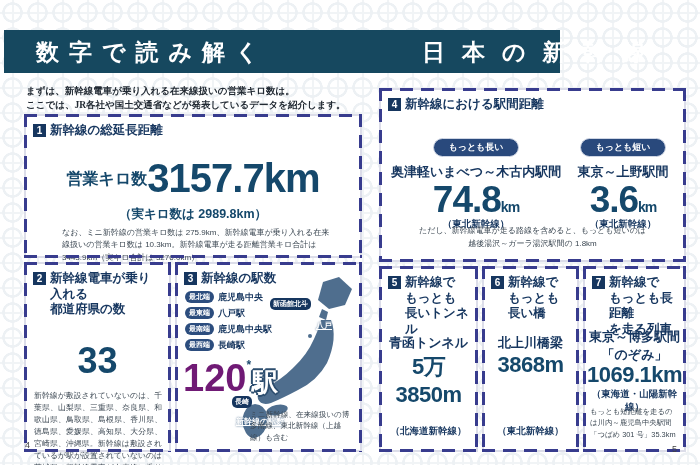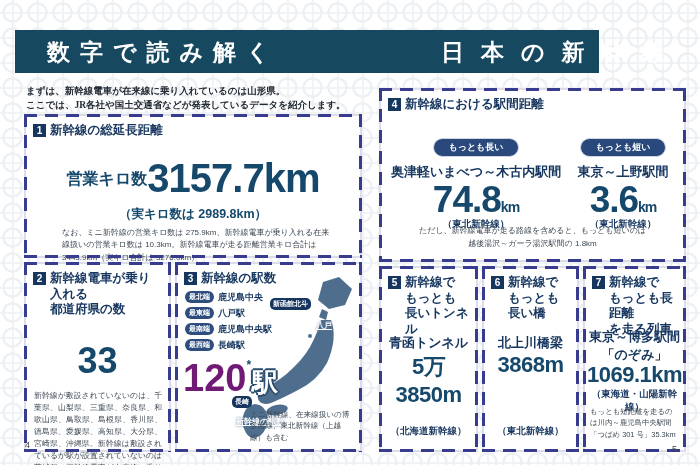--- a/index.html
+++ b/index.html
@@ -5,24 +5,24 @@
   html,body{margin:0;padding:0;}
   body{font-family:"Liberation Sans","DejaVu Sans",sans-serif;}
   #page{position:relative;width:700px;height:465px;overflow:hidden;
     background-color:#ffffff;
     background-image:
       radial-gradient(circle at 12.5px 12.5px, transparent 7.5px, #edf1f4 8px, #edf1f4 10px, transparent 10.5px),
       linear-gradient(90deg, transparent 11.5px, #f1f4f6 11.5px, #f1f4f6 13.5px, transparent 13.5px),
       linear-gradient(0deg, transparent 11.5px, #f1f4f6 11.5px, #f1f4f6 13.5px, transparent 13.5px);
     background-size:25px 25px;}
   
-  .band{position:absolute;left:15px;top:30px;width:556px;height:43px;background:#16485f;padding-left:28px;}
+  .band{position:absolute;left:4px;top:30px;width:556px;height:43px;background:#16485f;}
   .band .t{position:absolute;top:7px;color:#ffffff;font-weight:bold;font-size:23px;white-space:nowrap;}
   .t-left{left:32px;letter-spacing:10px;}
-  .t-right{left:418px;letter-spacing:17px;margin-left:8px;}
+  .t-right{left:418px;letter-spacing:17px;}
   
   .intro{position:absolute;left:26px;top:84px;width:345px;font-family:"Liberation Serif","DejaVu Serif",serif;
     font-weight:bold;font-size:9.5px;line-height:1.5;color:#222a33;}
   
   .box{position:absolute;background:#ffffff;}
   .box::before{content:"";position:absolute;inset:0;border:2px solid #dcdde9;pointer-events:none;}
   .box::after{content:"";position:absolute;inset:0;pointer-events:none;background:
     repeating-linear-gradient(90deg,#383c8e 0 13px,transparent 13px 21px) left top/100% 3px no-repeat,
     repeating-linear-gradient(90deg,#383c8e 0 13px,transparent 13px 21px) left bottom/100% 3px no-repeat,
     repeating-linear-gradient(180deg,#383c8e 0 13px,transparent 13px 21px) left top/3px 100% no-repeat,
@@ -97,21 +97,21 @@
 <body>
 
 <div id="page">
 
   <div class="band">
     <span class="t t-left">数字で読み解く</span>
     <span class="t t-right">日本の新幹線</span>
   </div>
 
   <div class="intro">
-    <div>まずは、新幹線電車が在来線に乗り入れているのは山形県。</div>
+    <div>まずは、新幹線電車が乗り入れる在来線扱いの営業キロ数は。</div>
     <div>ここでは、JR各社や国土交通省などが発表しているデータを紹介します。</div>
   </div>
 
   <div class="box" id="box1">
     <div class="sec-head">
       <span class="num-badge">1</span>
       <span class="sec-title">新幹線の総延長距離</span>
     </div>
     <div class="main">
       <span class="vlabel">営業キロ数</span><span class="bignum">3157.7</span><span class="bignum unit">km</span>

